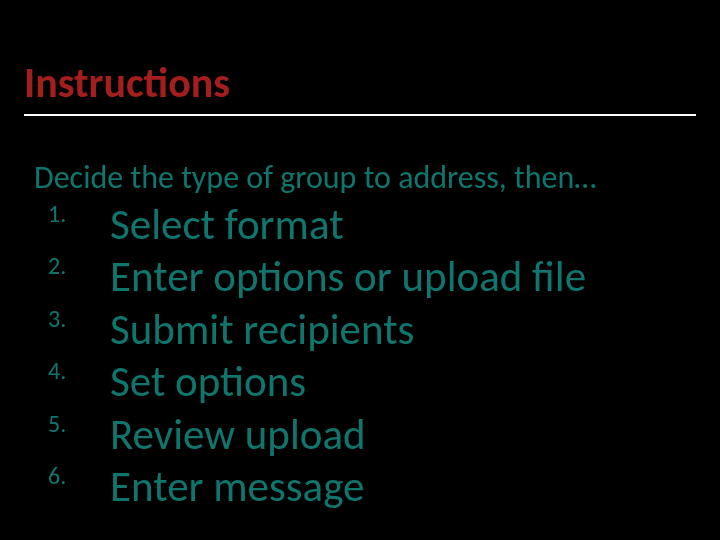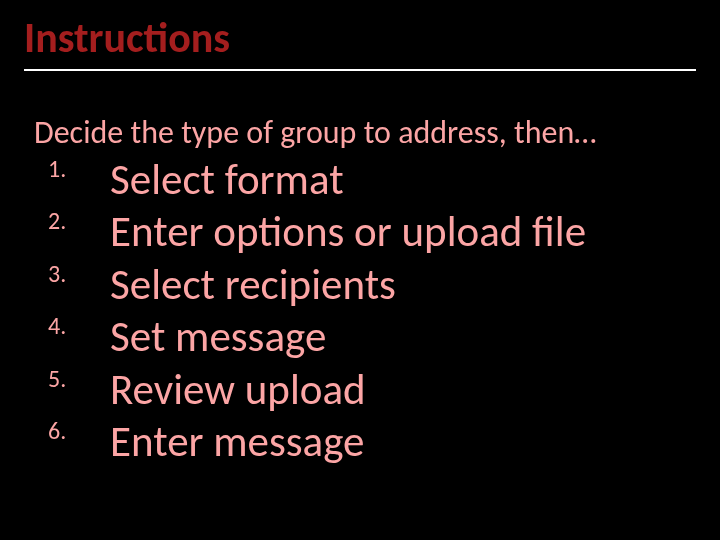--- a/index.html
+++ b/index.html
@@ -14,37 +14,38 @@
   .slide {
     width: 720px;
     height: 540px;
     background: #000;
     color: #fff;
     position: relative;
     box-sizing: border-box;
   }
   .title-wrap {
     padding: 12px 24px 0 24px;
+    margin-top: 45px;
   }
   .title {
     color: #a41e1e;
     font-size: 42px;
     font-weight: 700;
     margin: 0;
     padding-bottom: 2px;
   }
   .rule {
     border: none;
     border-top: 2px solid #fff;
     margin: 4px 0 0 0;
     width: 100%;
   }
   .body {
     padding: 42px 34px 0 34px;
-    color: #fca5a5;
+    color: #0f766e;
   }
   .intro {
     font-size: 32px;
     line-height: 1.22;
     margin: 0 0 2px 0;
   }
   .list {
     margin: 0;
     padding-left: 46px;
     list-style: none;
@@ -72,19 +73,19 @@
 <div class="slide">
   <div class="title-wrap">
     <h1 class="title">Instructions</h1>
     <hr class="rule">
   </div>
   <div class="body">
     <p class="intro">Decide the type of group to address, then…</p>
     <ol class="list">
       <li>Select format</li>
       <li>Enter options or upload file</li>
-      <li>Select recipients</li>
-      <li>Set message</li>
+      <li>Submit recipients</li>
+      <li>Set options</li>
       <li>Review upload</li>
       <li>Enter message</li>
     </ol>
   </div>
 </div>
 
 </body></html>

